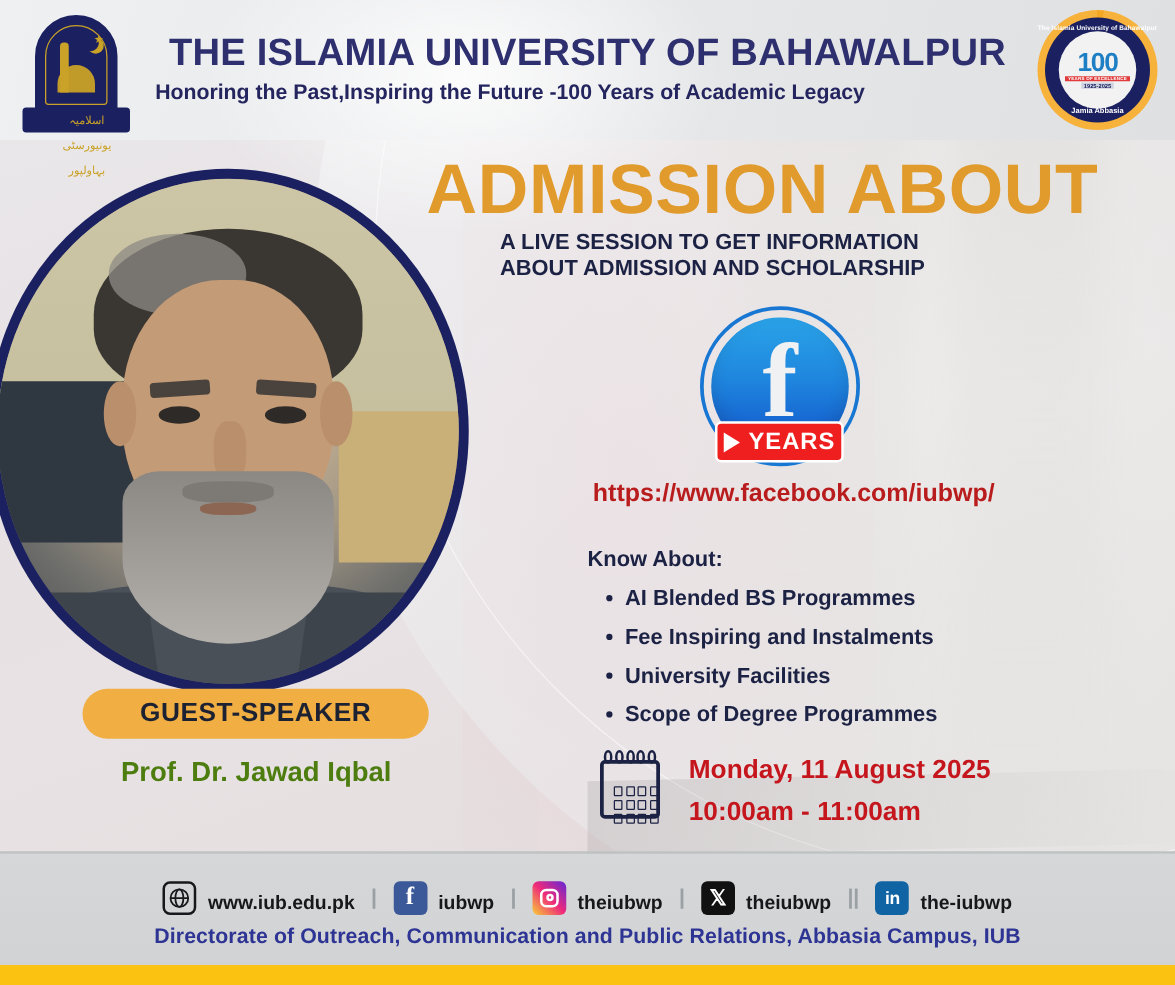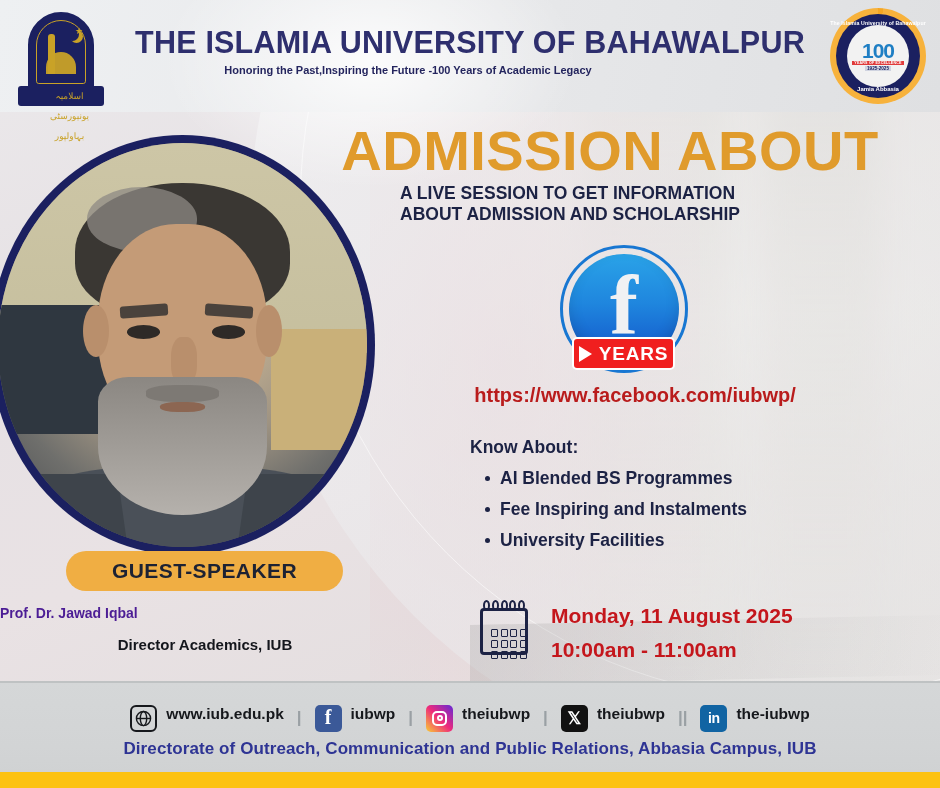--- a/index.html
+++ b/index.html
@@ -70,21 +70,21 @@
     background:radial-gradient(ellipse at 50% 50%, rgba(255,255,255,.85), rgba(255,255,255,0) 70%);
   }
   .uni-title{
     position:absolute;left:0;top:25px;width:940px;text-align:center;
     font-size:30.5px;font-weight:bold;letter-spacing:.2px;
     color:#2e2f6e;
     font-family:"Liberation Sans", sans-serif;
   }
   .uni-tag{
     position:absolute;left:0;top:64px;width:816px;text-align:center;
-    font-size:11px;font-weight:bold;color:#24255e;
+    font-size:17px;font-weight:bold;color:#24255e;
   }
 
   
   .crest{position:absolute;left:18px;top:8px;width:86px;height:98px;}
   .crest-body{
     position:absolute;left:10px;top:4px;width:66px;height:78px;
     background:#1b2060;
     border:2px solid #1b2060;
     border-radius:33px 33px 4px 4px;
   }
@@ -171,22 +171,22 @@
   .p-suit-r{position:absolute;right:12%;top:82%;width:22%;height:20%;background:#3e444b;transform:skewX(-8deg);}
 
   
   .speaker-badge{
     position:absolute;left:66px;top:551px;width:277px;height:40px;
     background:#f0ae43;border-radius:20px;z-index:7;
     display:flex;align-items:center;justify-content:center;
     font-size:21px;font-weight:bold;color:#1d2233;letter-spacing:.4px;
   }
   .speaker-name{
-    position:absolute;left:0;top:605px;width:410px;z-index:7;
-    font-size:14px;font-weight:bold;color:#4c1d95;
+    position:absolute;left:0;top:605px;width:410px;text-align:center;z-index:7;
+    font-size:22px;font-weight:bold;color:#4d7c0f;
   }
   .speaker-role{
     position:absolute;left:0;top:636px;width:410px;text-align:center;z-index:7;
     font-size:15px;font-weight:bold;color:#14161c;
   }
 
   
   .admission-title{
     position:absolute;left:330px;top:118px;width:560px;
     font-size:56px;font-weight:bold;letter-spacing:.5px;color:#e09b2c;
@@ -275,21 +275,21 @@
   
   .footer{
     position:absolute;left:0;top:681px;width:940px;height:107px;z-index:8;
     background:linear-gradient(to bottom,#d5d7d8 0%,#d2d4d5 60%,#cfd1d2 100%);
     border-top:2px solid #bfc2c3;
   }
   .social-row{
     position:absolute;left:0;top:18px;width:940px;height:34px;
     display:flex;align-items:center;justify-content:center;gap:0;
   }
-  .social-item{display:flex;align-items:flex-start;gap:9px;padding:0 13px;}
+  .social-item{display:flex;align-items:flex-end;gap:9px;padding:0 13px;}
   .social-label{font-size:15.5px;font-weight:bold;color:#16181c;white-space:nowrap;}
   .sep{color:#9aa0a4;font-size:17px;font-weight:bold;}
   .ic{width:27px;height:27px;border-radius:5px;display:flex;align-items:center;justify-content:center;flex:0 0 auto;}
   .ic-web{border:2.5px solid #16181c;background:transparent;border-radius:6px;}
   .ic-web svg{width:17px;height:17px;}
   .ic-fb{background:#3b5998;color:#fff;font-family:"Liberation Serif",serif;font-size:20px;font-weight:bold;line-height:1;padding-bottom:2px;}
   .ic-ig{background:linear-gradient(45deg,#f9ce34,#ee2a7b,#6228d7);}
   .ic-ig .ig-sq{width:15px;height:15px;border:2.4px solid #fff;border-radius:5px;display:flex;align-items:center;justify-content:center;}
   .ic-ig .ig-dot{width:6px;height:6px;border:2px solid #fff;border-radius:50%;}
   .ic-x{background:#111;color:#fff;font-size:17px;font-weight:bold;font-family:"Liberation Sans",sans-serif;}
@@ -366,21 +366,20 @@
       <div class="p-eye-r"></div>
       <div class="p-nose"></div>
       <div class="p-beard"></div>
       <div class="p-must"></div>
       <div class="p-lip"></div>
     </div>
   </div>
 
   <div class="speaker-badge">GUEST-SPEAKER</div>
   <div class="speaker-name">Prof. Dr. Jawad Iqbal</div>
-  <div class="speaker-role">Director Academics, IUB</div>
 
   <div class="admission-title">ADMISSION ABOUT</div>
   <div class="subtitle">
     <div>A LIVE SESSION TO GET INFORMATION</div>
     <div>ABOUT ADMISSION AND SCHOLARSHIP</div>
   </div>
 
   <div class="fb-wrap">
     <div class="fb-outer"></div>
     <div class="fb-circle">
@@ -392,20 +391,21 @@
     </div>
   </div>
 
   <div class="fb-url">https://www.facebook.com/iubwp/</div>
 
   <div class="know-head">Know About:</div>
   <ul class="know-list">
     <li>AI Blended BS Programmes</li>
     <li>Fee Inspiring and Instalments</li>
     <li>University Facilities</li>
+    <li>Scope of Degree Programmes</li>
   </ul>
 
   <div class="cal-icon">
     <div class="cal-rings">
       <i></i>
         <i></i>
         <i></i>
         <i></i>
         <i></i>
     </div>

